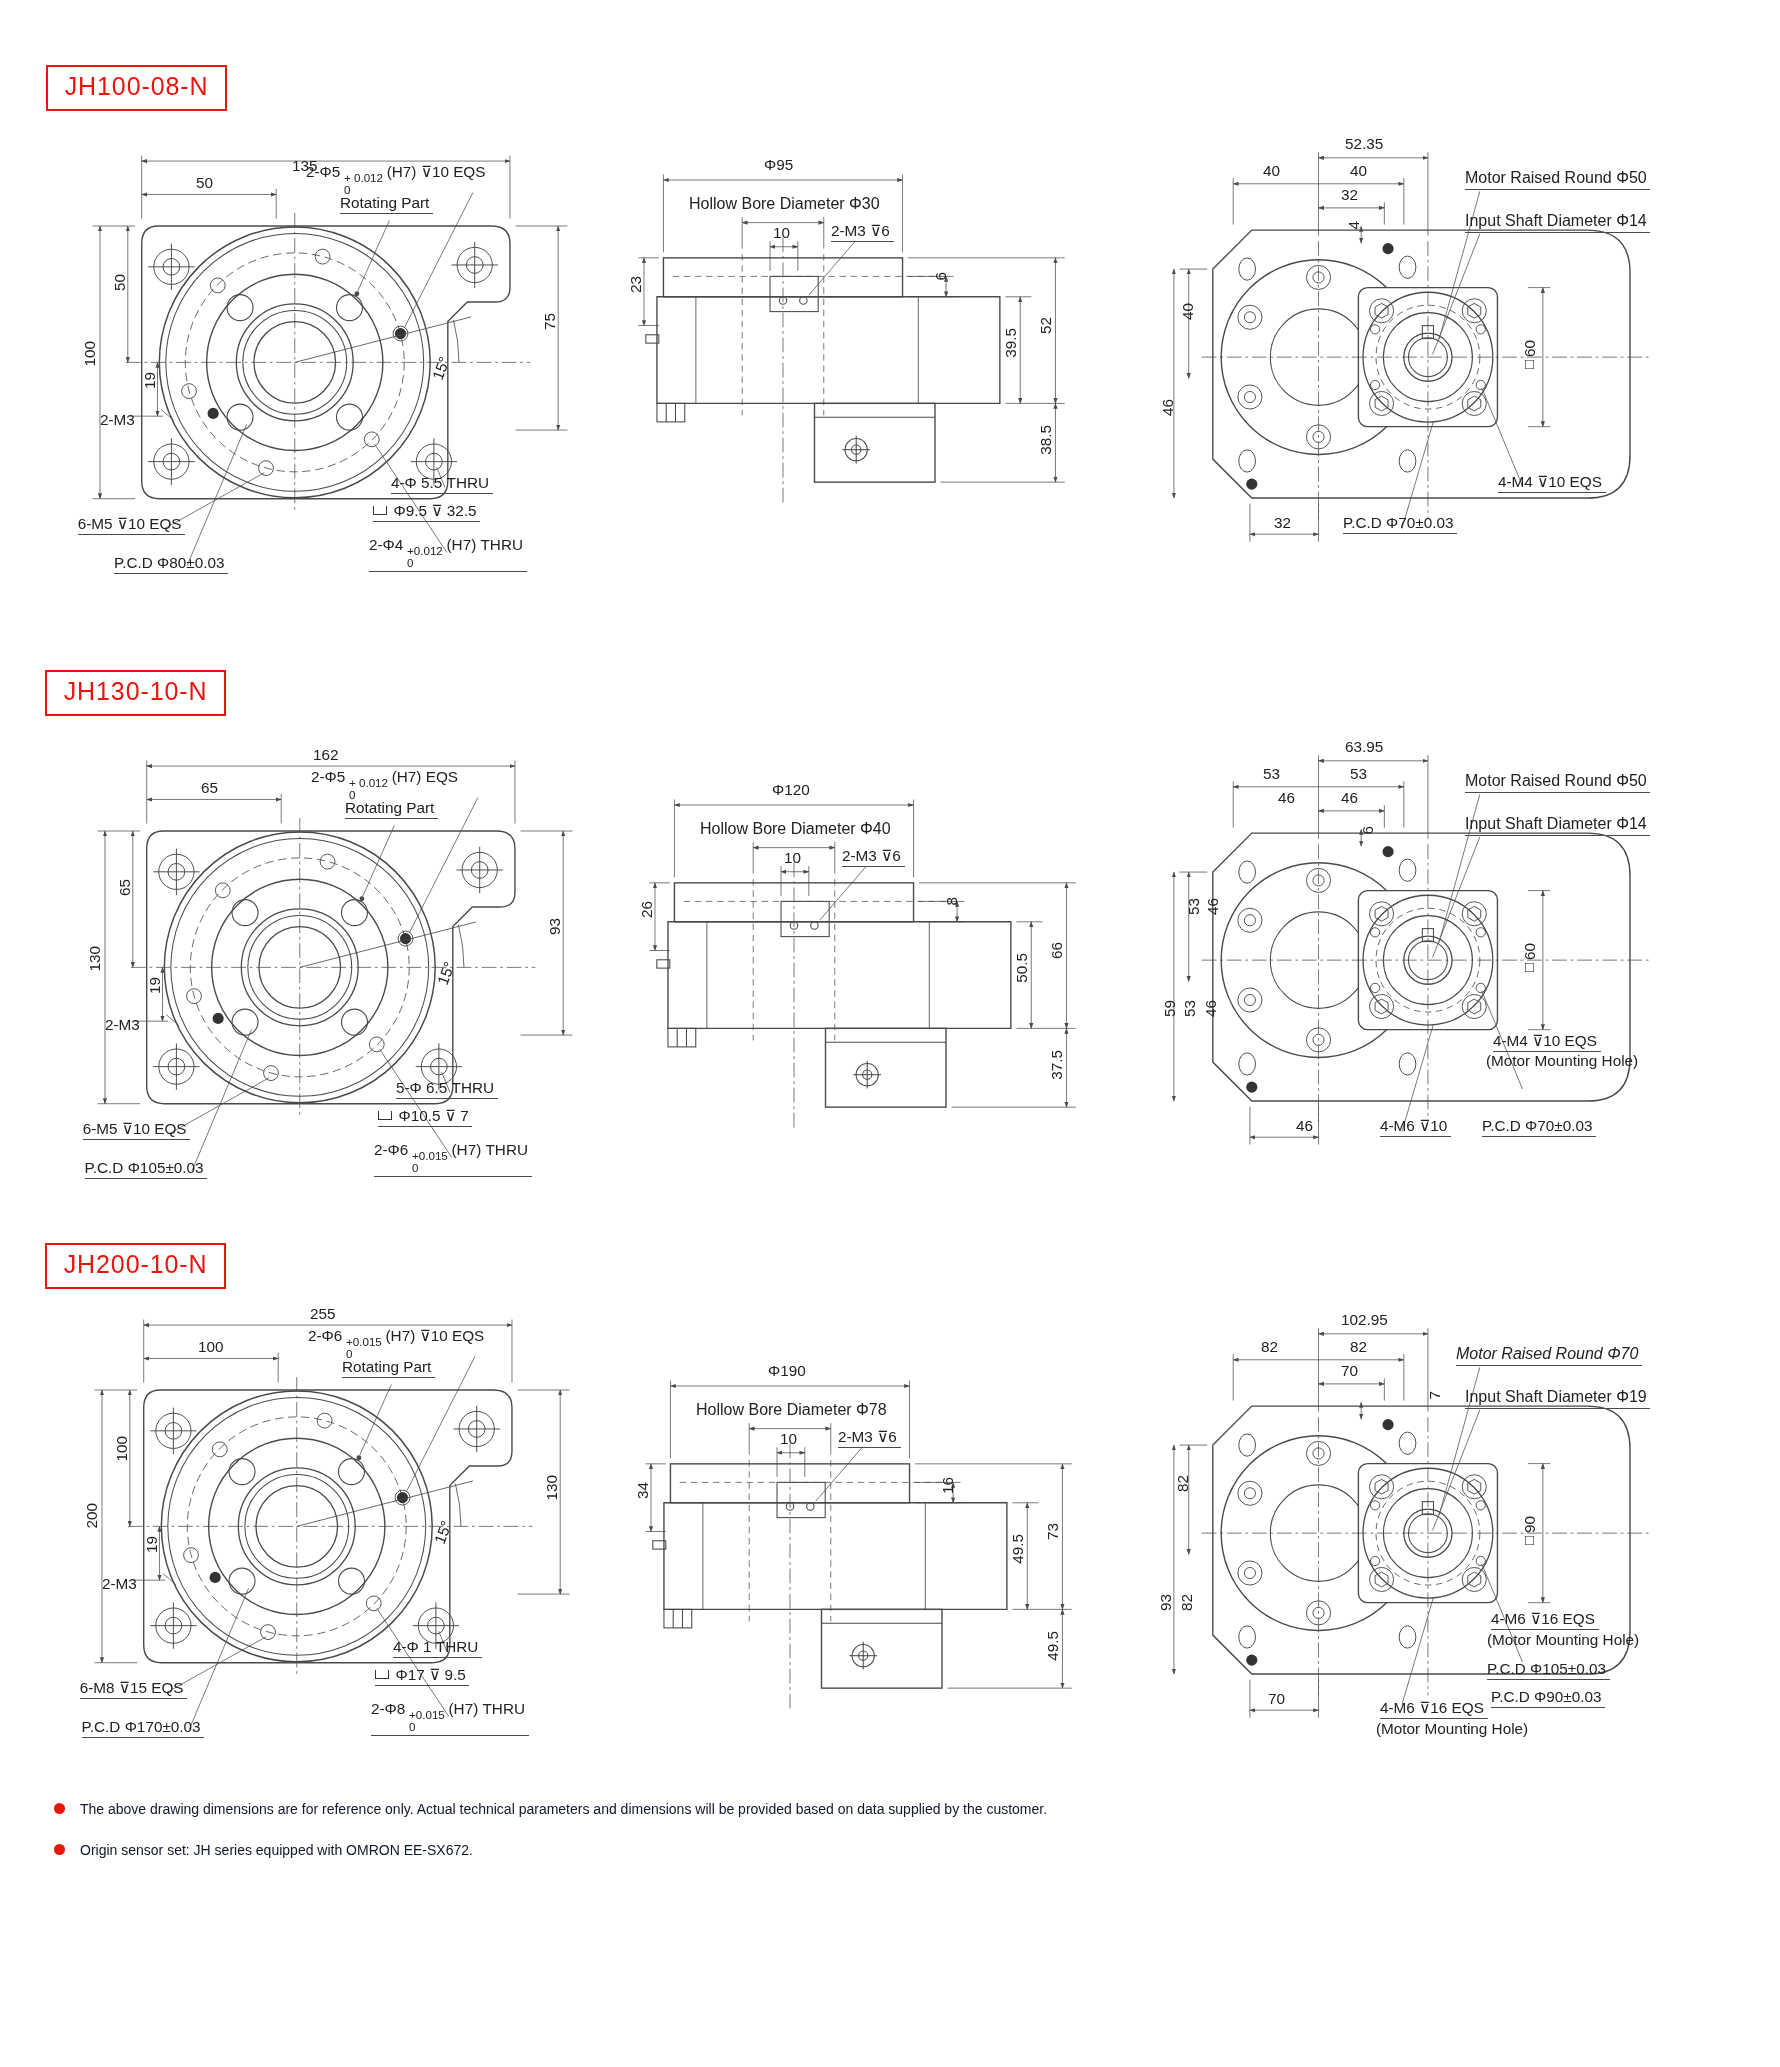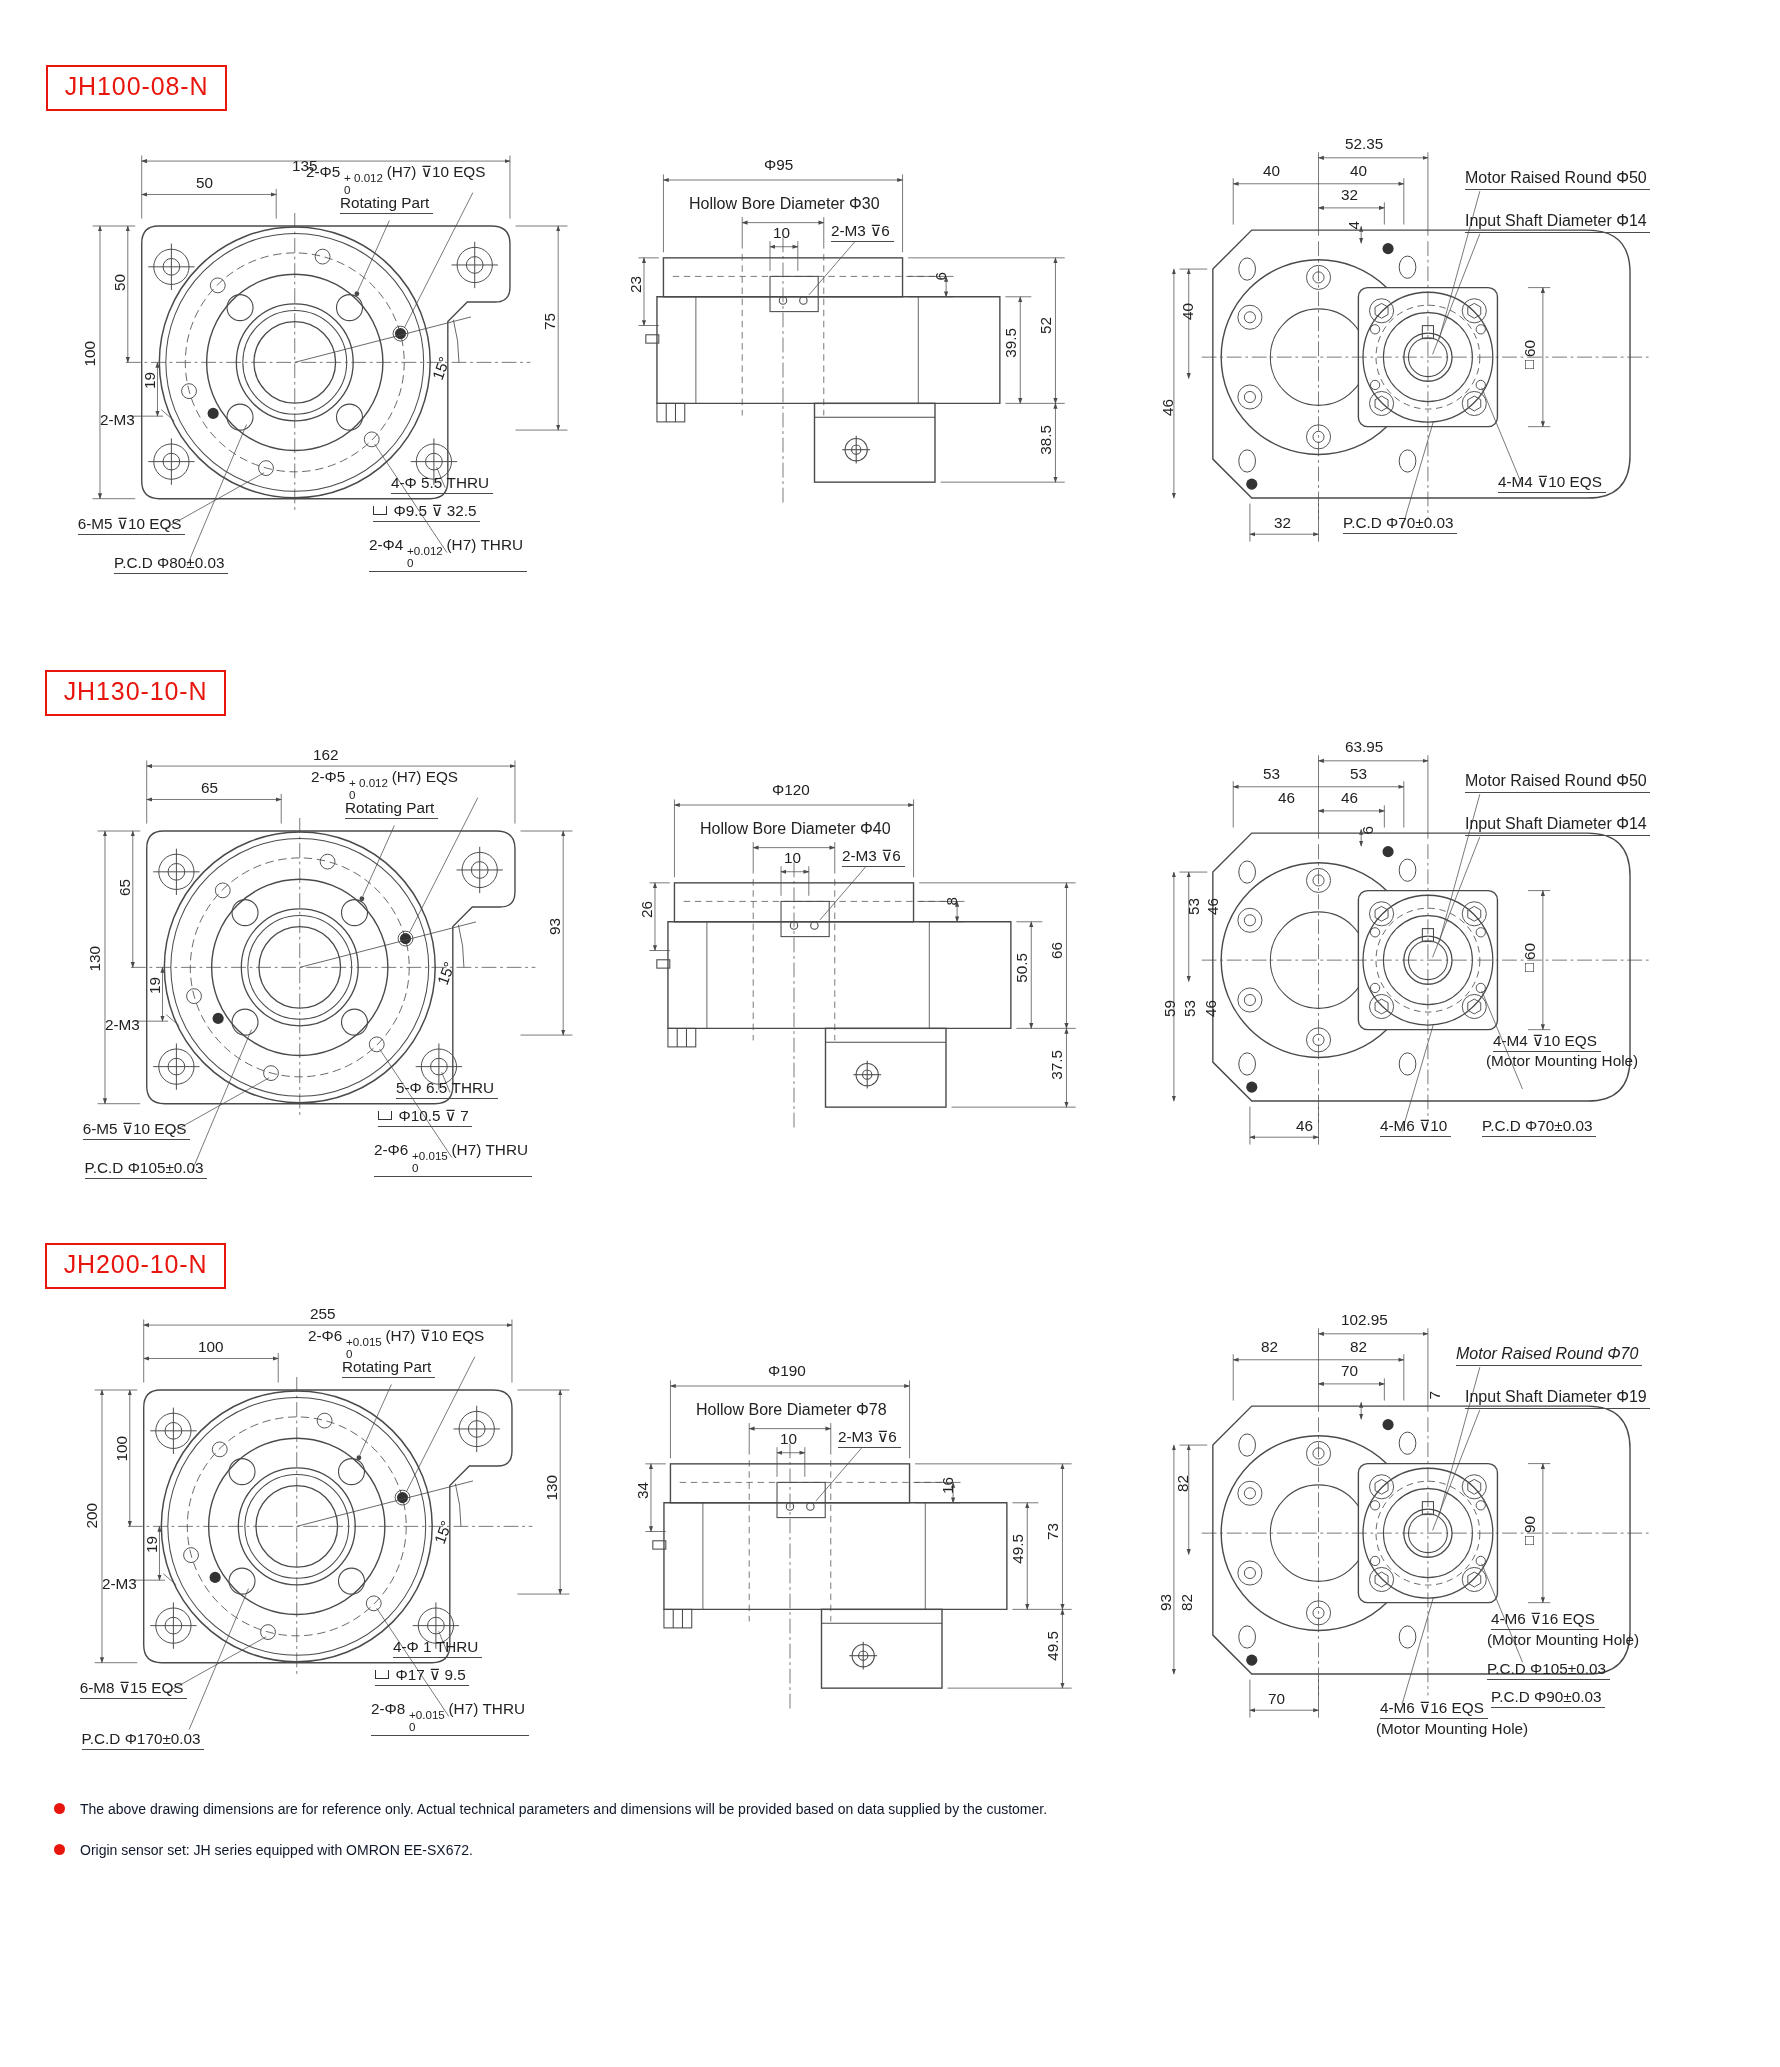--- a/index.html
+++ b/index.html
@@ -383,21 +383,21 @@
         <span>0</span>
       </span><span>(H7) ⊽10 EQS</span></div>
   <div class="lbl ul" style="left:266px;top:59px;">Rotating Part</div>
   <div class="lbl v" style="left:37px;top:137px;">100</div>
   <div class="lbl v" style="left:7.4px;top:204px;">200</div>
   <div class="lbl v" style="left:67px;top:237px;">19</div>
   <div class="lbl" style="left:26px;top:276px;">2-M3</div>
   <div class="lbl ang" style="left:371px;top:230px;">15°</div>
   <div class="lbl v" style="left:467px;top:176px;">130</div>
   <div class="lbl ul" style="left:3.7px;top:380px;">6-M8  ⊽15 EQS</div>
-  <div class="lbl ul" style="left:5.6px;top:419px;margin-top:12px;">P.C.D    Φ170±0.03</div>
+  <div class="lbl ul" style="left:5.6px;top:419px;">P.C.D    Φ170±0.03</div>
   <div class="lbl ul" style="left:317px;top:339px;">4-Φ  1 THRU</div>
   <div class="lbl ul" style="left:299px;top:367px;"><span class="cb"></span><span>Φ17  ⊽ 9.5</span></div>
   <div class="lbl ul" style="left:295px;top:401px;"><span>2-Φ8</span><span class="stack">
         <span>+0.015</span>
         <span>0</span>
       </span><span>(H7) THRU</span></div>
 </div>
 
 <div class="view" style="left:638px;top:1343px;width:519px;height:390px;">
   <svg width="519" height="390" viewBox="0 0 560 420">

